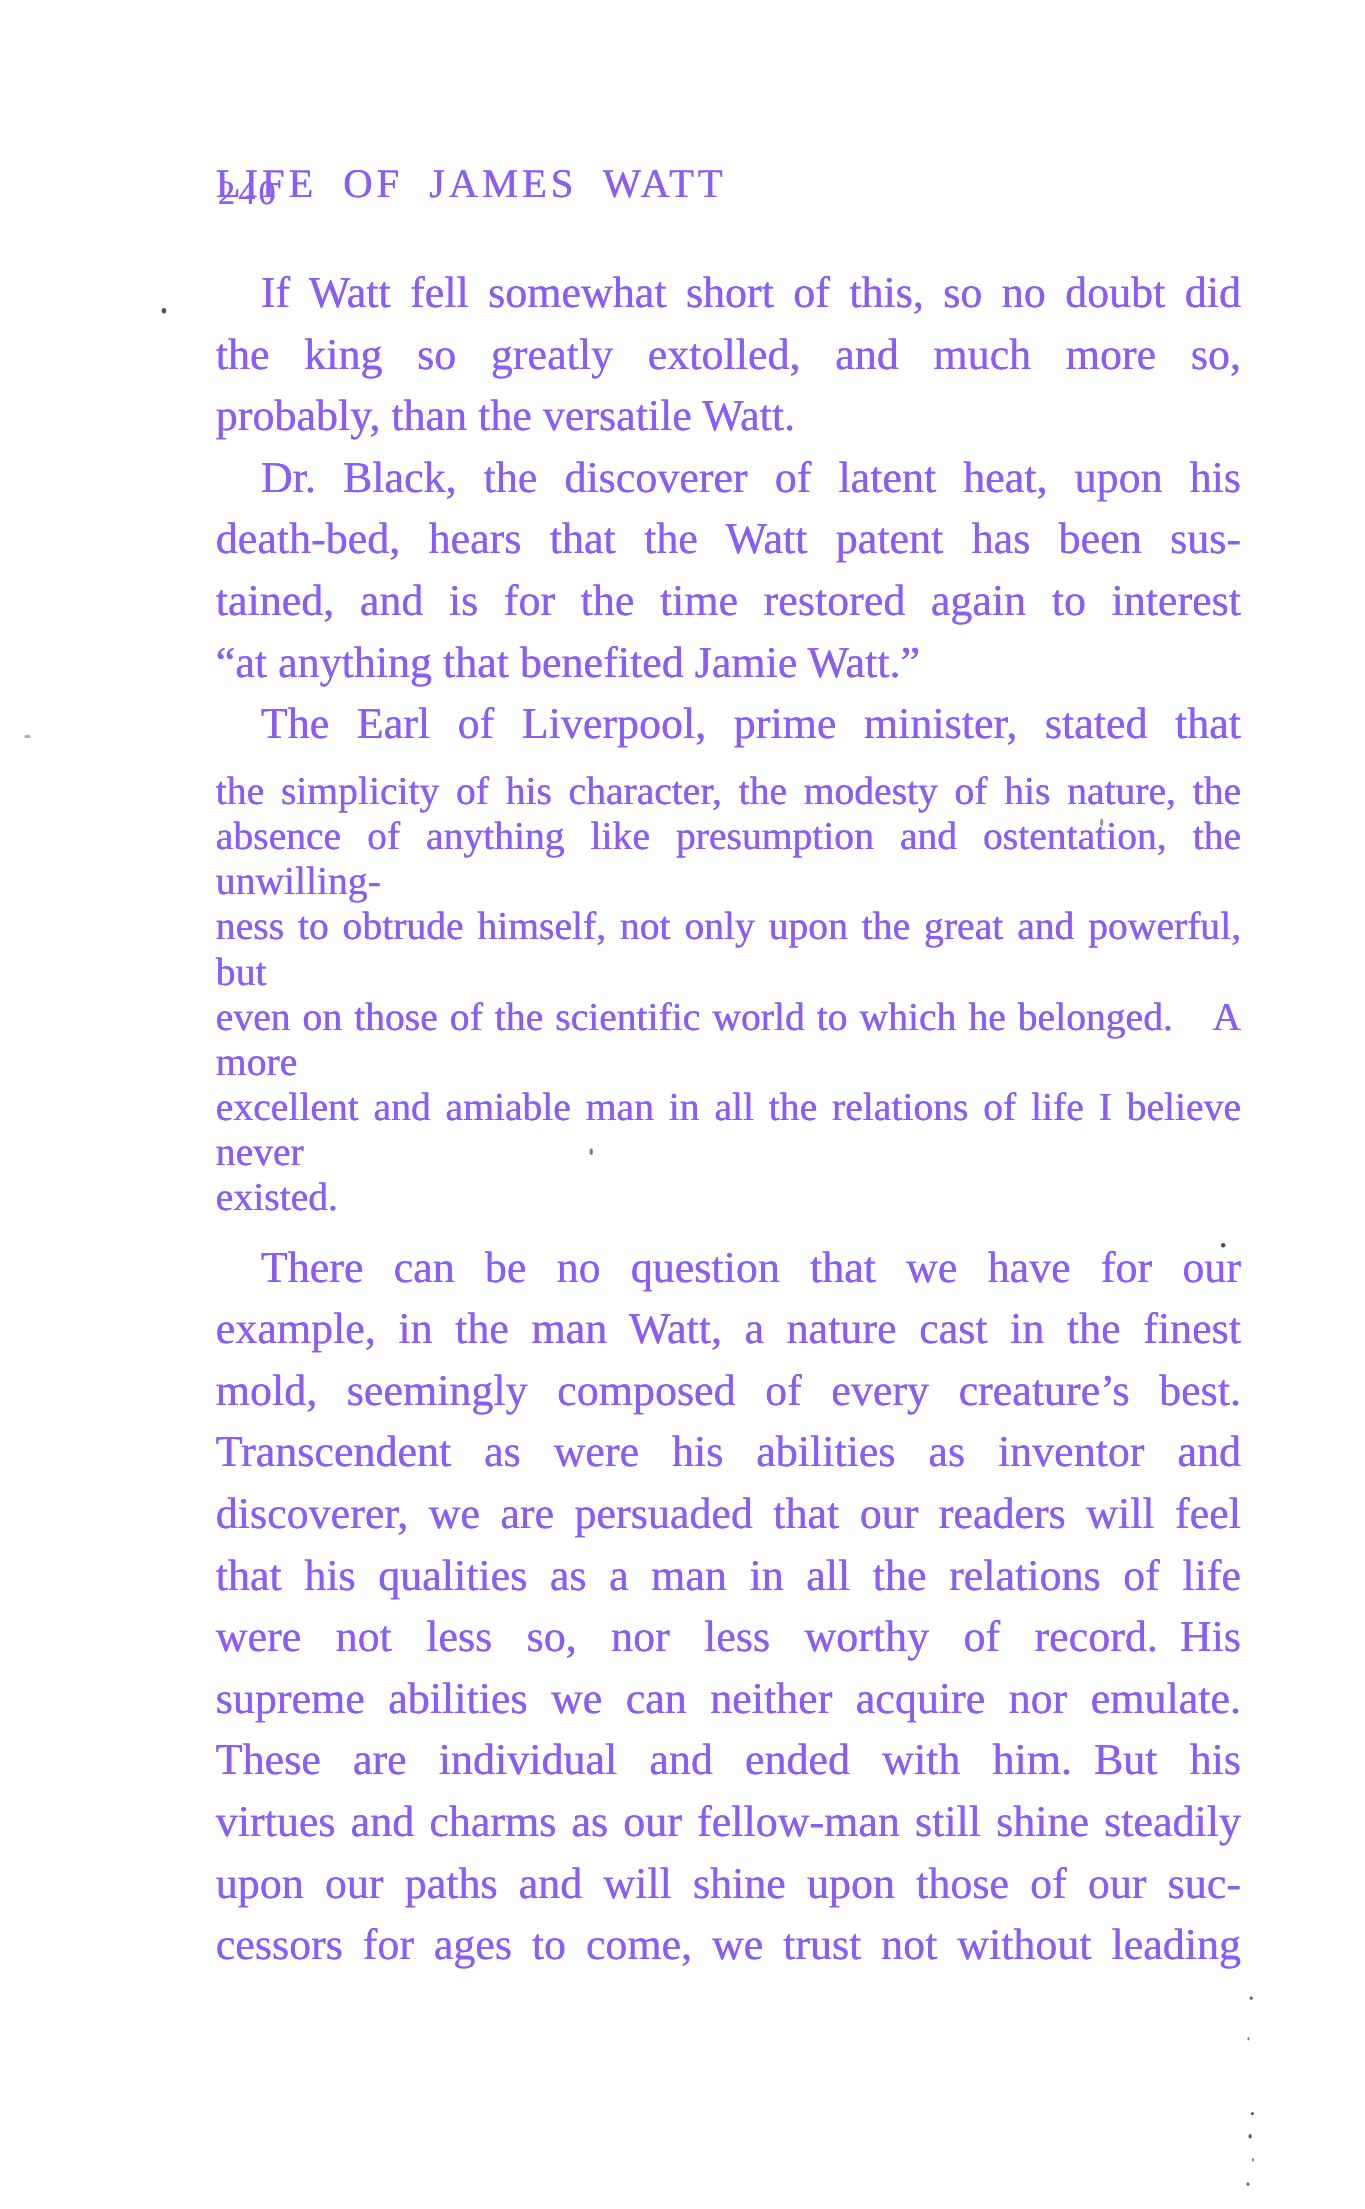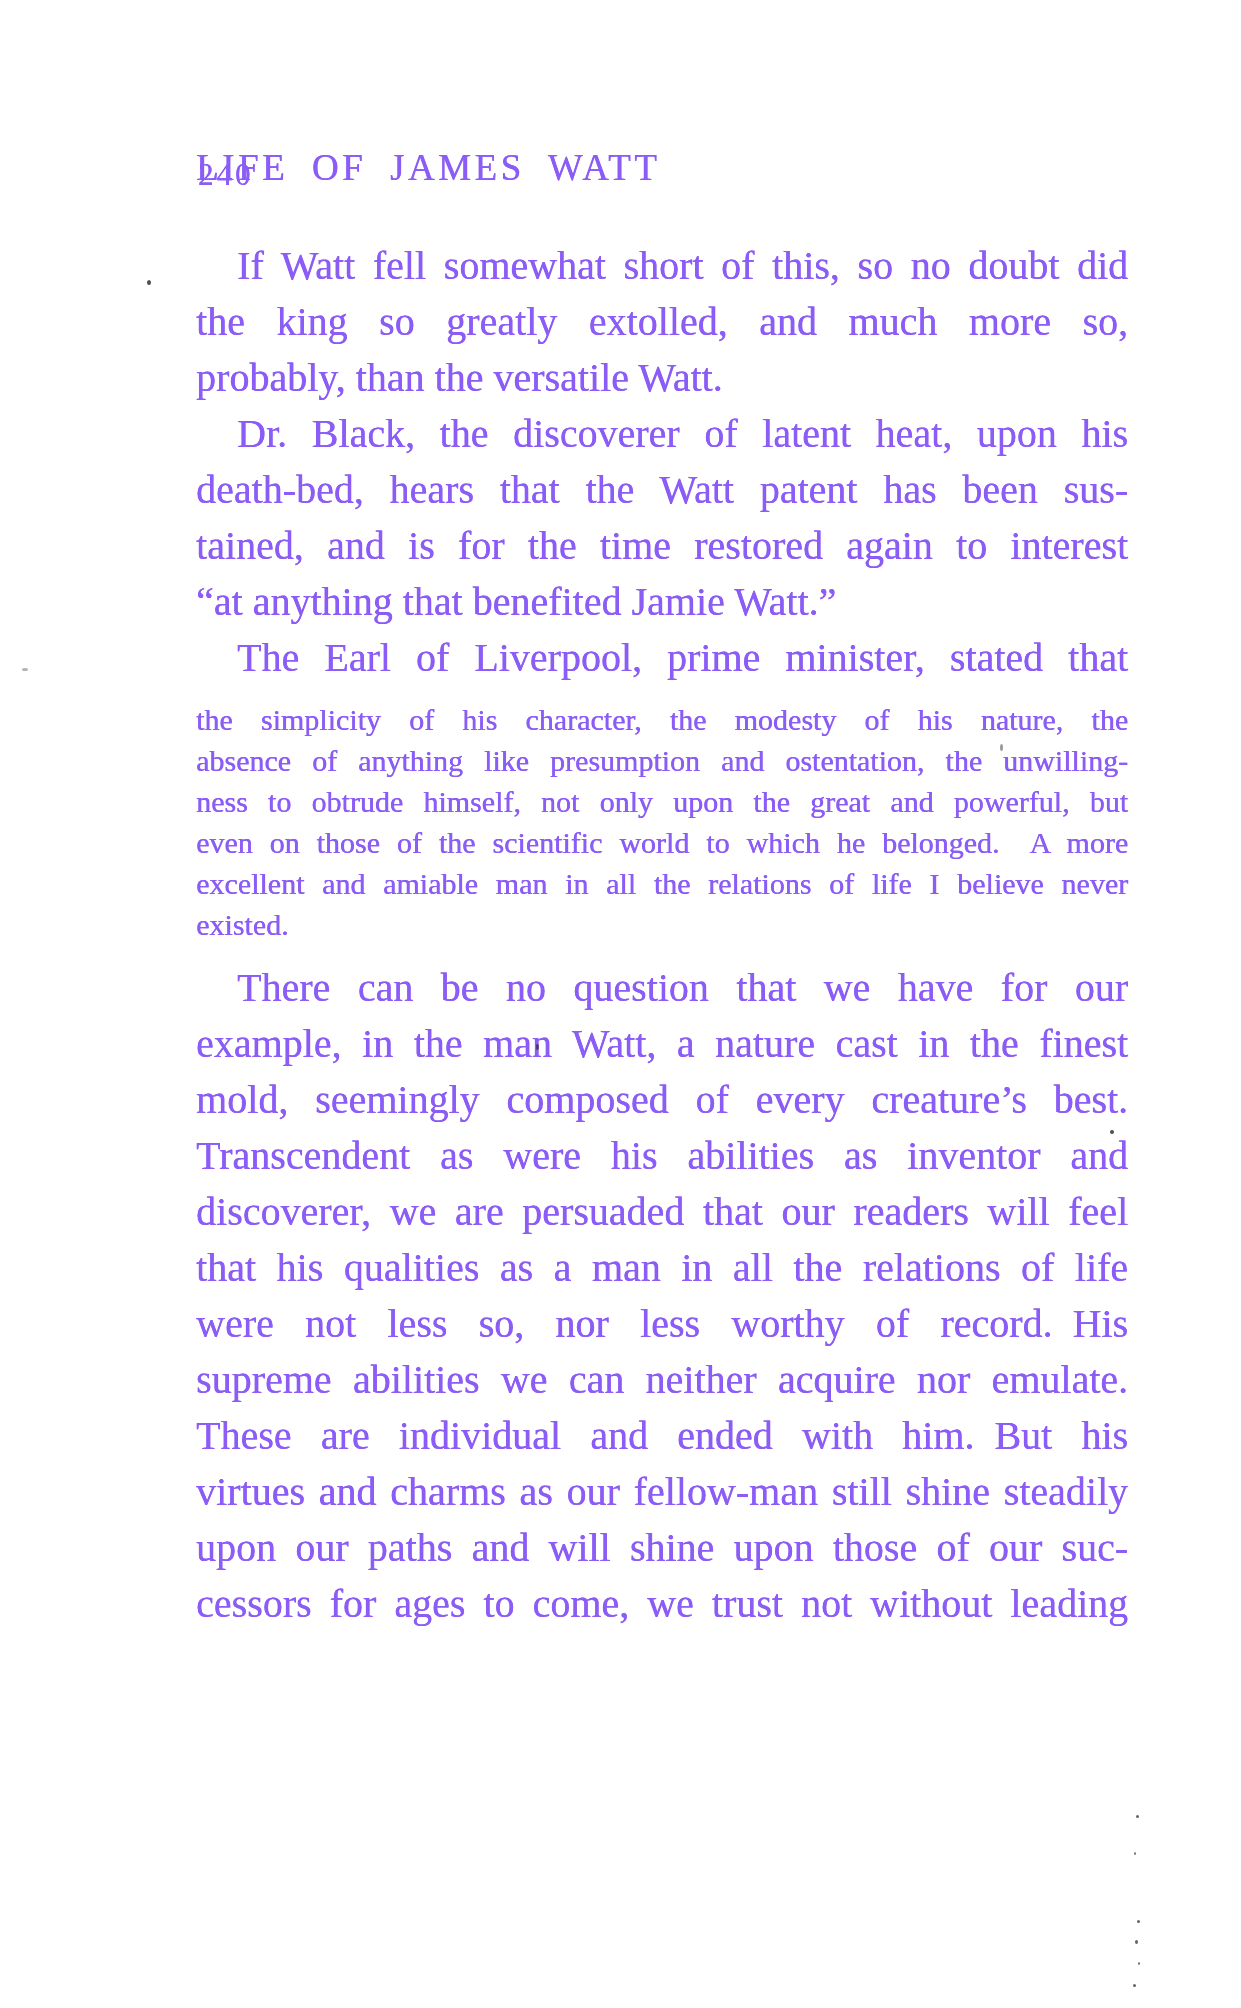--- a/index.html
+++ b/index.html
@@ -54,21 +54,21 @@
   .para { margin: 0; padding: 0; }
   .para.body .line {
     font-size: 40px;
     line-height: 56px;
     text-shadow: 0.35px 0 0 currentColor;
   }
   .para.quote {
     margin: 13px 0 15px 0;
   }
   .para.quote .line {
-    font-size: 30px;
+    font-size: 36px;
     line-height: 41px;
     text-shadow: 0.45px 0 0 currentColor;
   }
   .line {
     text-align: justify;
     text-align-last: justify;
     white-space: normal;
   }
   .line.indent { text-indent: 41px; }
   .line.last { text-align-last: left; }

